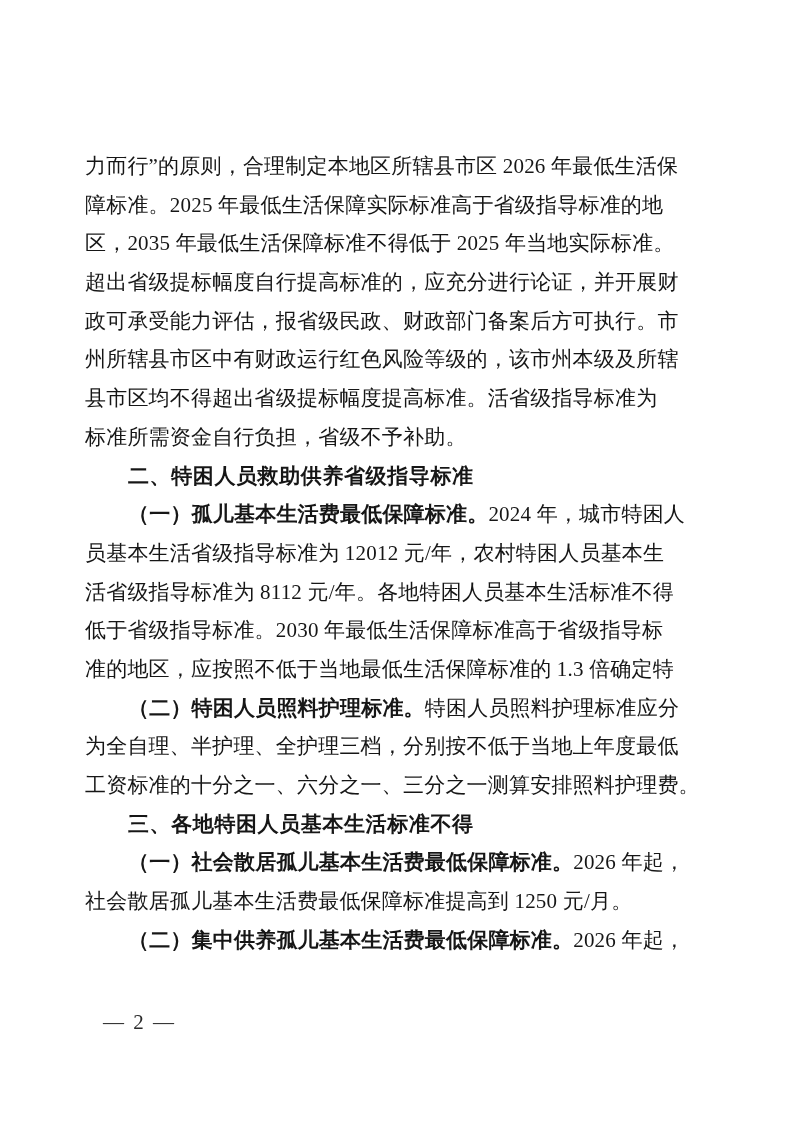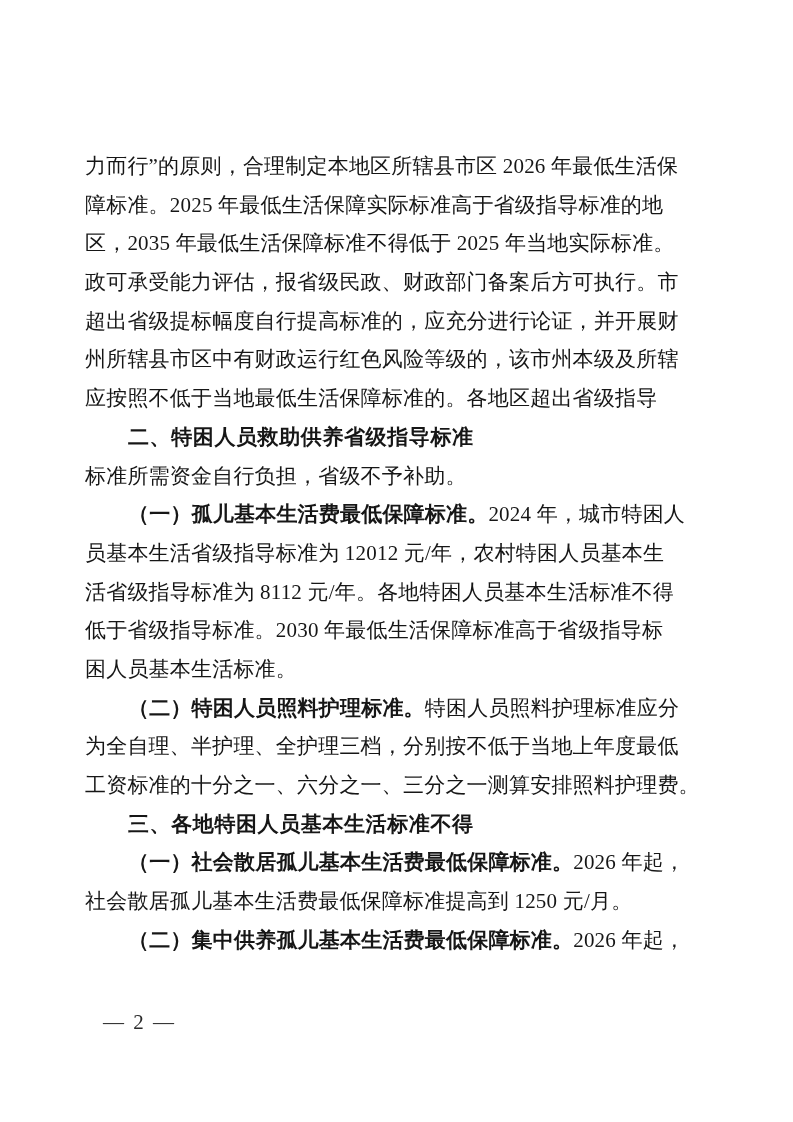--- a/index.html
+++ b/index.html
@@ -53,33 +53,33 @@
 </style>
 </head>
 <body>
 
 <div class="page">
   <div class="content">
 
     <div class="line"><span>力而行”的原则，合理制定本地区所辖县市区 2026 年最低生活保</span></div>
     <div class="line"><span>障标准。2025 年最低生活保障实际标准高于省级指导标准的地</span></div>
     <div class="line"><span>区，2035 年最低生活保障标准不得低于 2025 年当地实际标准。</span></div>
+    <div class="line"><span>超出省级提标幅度自行提高标准的，应充分进行论证，并开展财</span></div>
     <div class="line"><span>政可承受能力评估，报省级民政、财政部门备案后方可执行。市</span></div>
-    <div class="line"><span>超出省级提标幅度自行提高标准的，应充分进行论证，并开展财</span></div>
     <div class="line"><span>州所辖县市区中有财政运行红色风险等级的，该市州本级及所辖</span></div>
-    <div class="line"><span>应按照不低于当地最低生活保障标准的。各地区超出省级指导</span></div>
+    <div class="line"><span>县市区均不得超出省级提标幅度提高标准。活省级指导标准为</span></div>
+    <div class="line"><span>标准所需资金自行负担，省级不予补助。</span></div>
+
     <div class="line indent heading"><span>二、特困人员救助供养省级指导标准</span></div>
-
-    <div class="line"><span>标准所需资金自行负担，省级不予补助。</span></div>
 
     <div class="line indent"><b class="lead">（一）孤儿基本生活费最低保障标准。</b><span>2024 年，城市特困人</span></div>
     <div class="line"><span>员基本生活省级指导标准为 12012 元/年，农村特困人员基本生</span></div>
     <div class="line"><span>活省级指导标准为 8112 元/年。各地特困人员基本生活标准不得</span></div>
     <div class="line"><span>低于省级指导标准。2030 年最低生活保障标准高于省级指导标</span></div>
-    <div class="line"><span>困人员基本生活标准。</span></div>
+    <div class="line"><span>准的地区，应按照不低于当地最低生活保障标准的 1.3 倍确定特</span></div>
 
     <div class="line indent"><b class="lead">（二）特困人员照料护理标准。</b><span>特困人员照料护理标准应分</span></div>
     <div class="line"><span>为全自理、半护理、全护理三档，分别按不低于当地上年度最低</span></div>
     <div class="line"><span>工资标准的十分之一、六分之一、三分之一测算安排照料护理费。</span></div>
 
     <div class="line indent heading"><span>三、各地特困人员基本生活标准不得</span></div>
 
     <div class="line indent"><b class="lead">（一）社会散居孤儿基本生活费最低保障标准。</b><span>2026 年起，</span></div>
     <div class="line"><span>社会散居孤儿基本生活费最低保障标准提高到 1250 元/月。</span></div>
 

